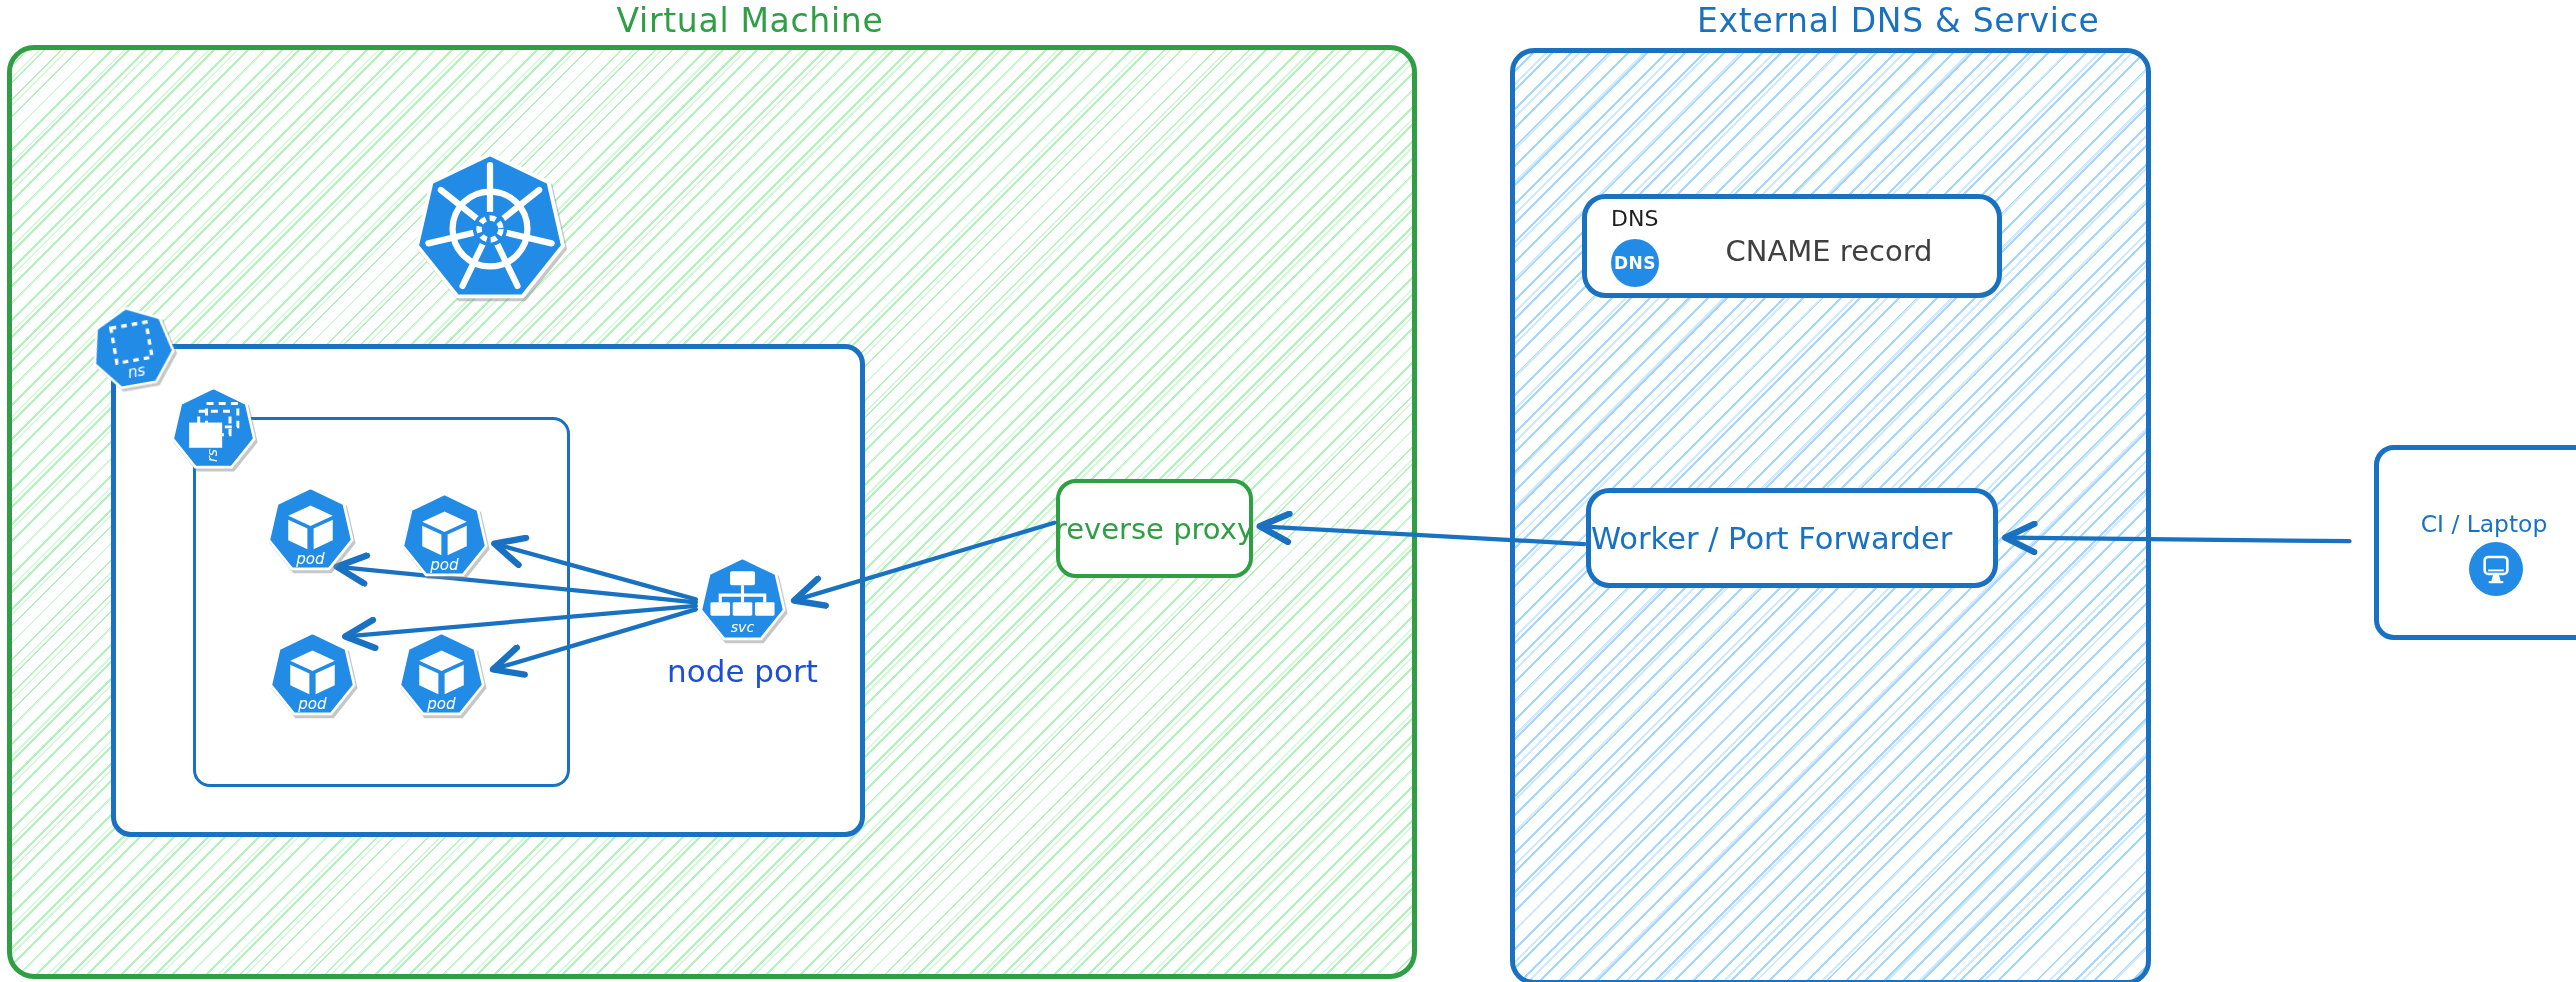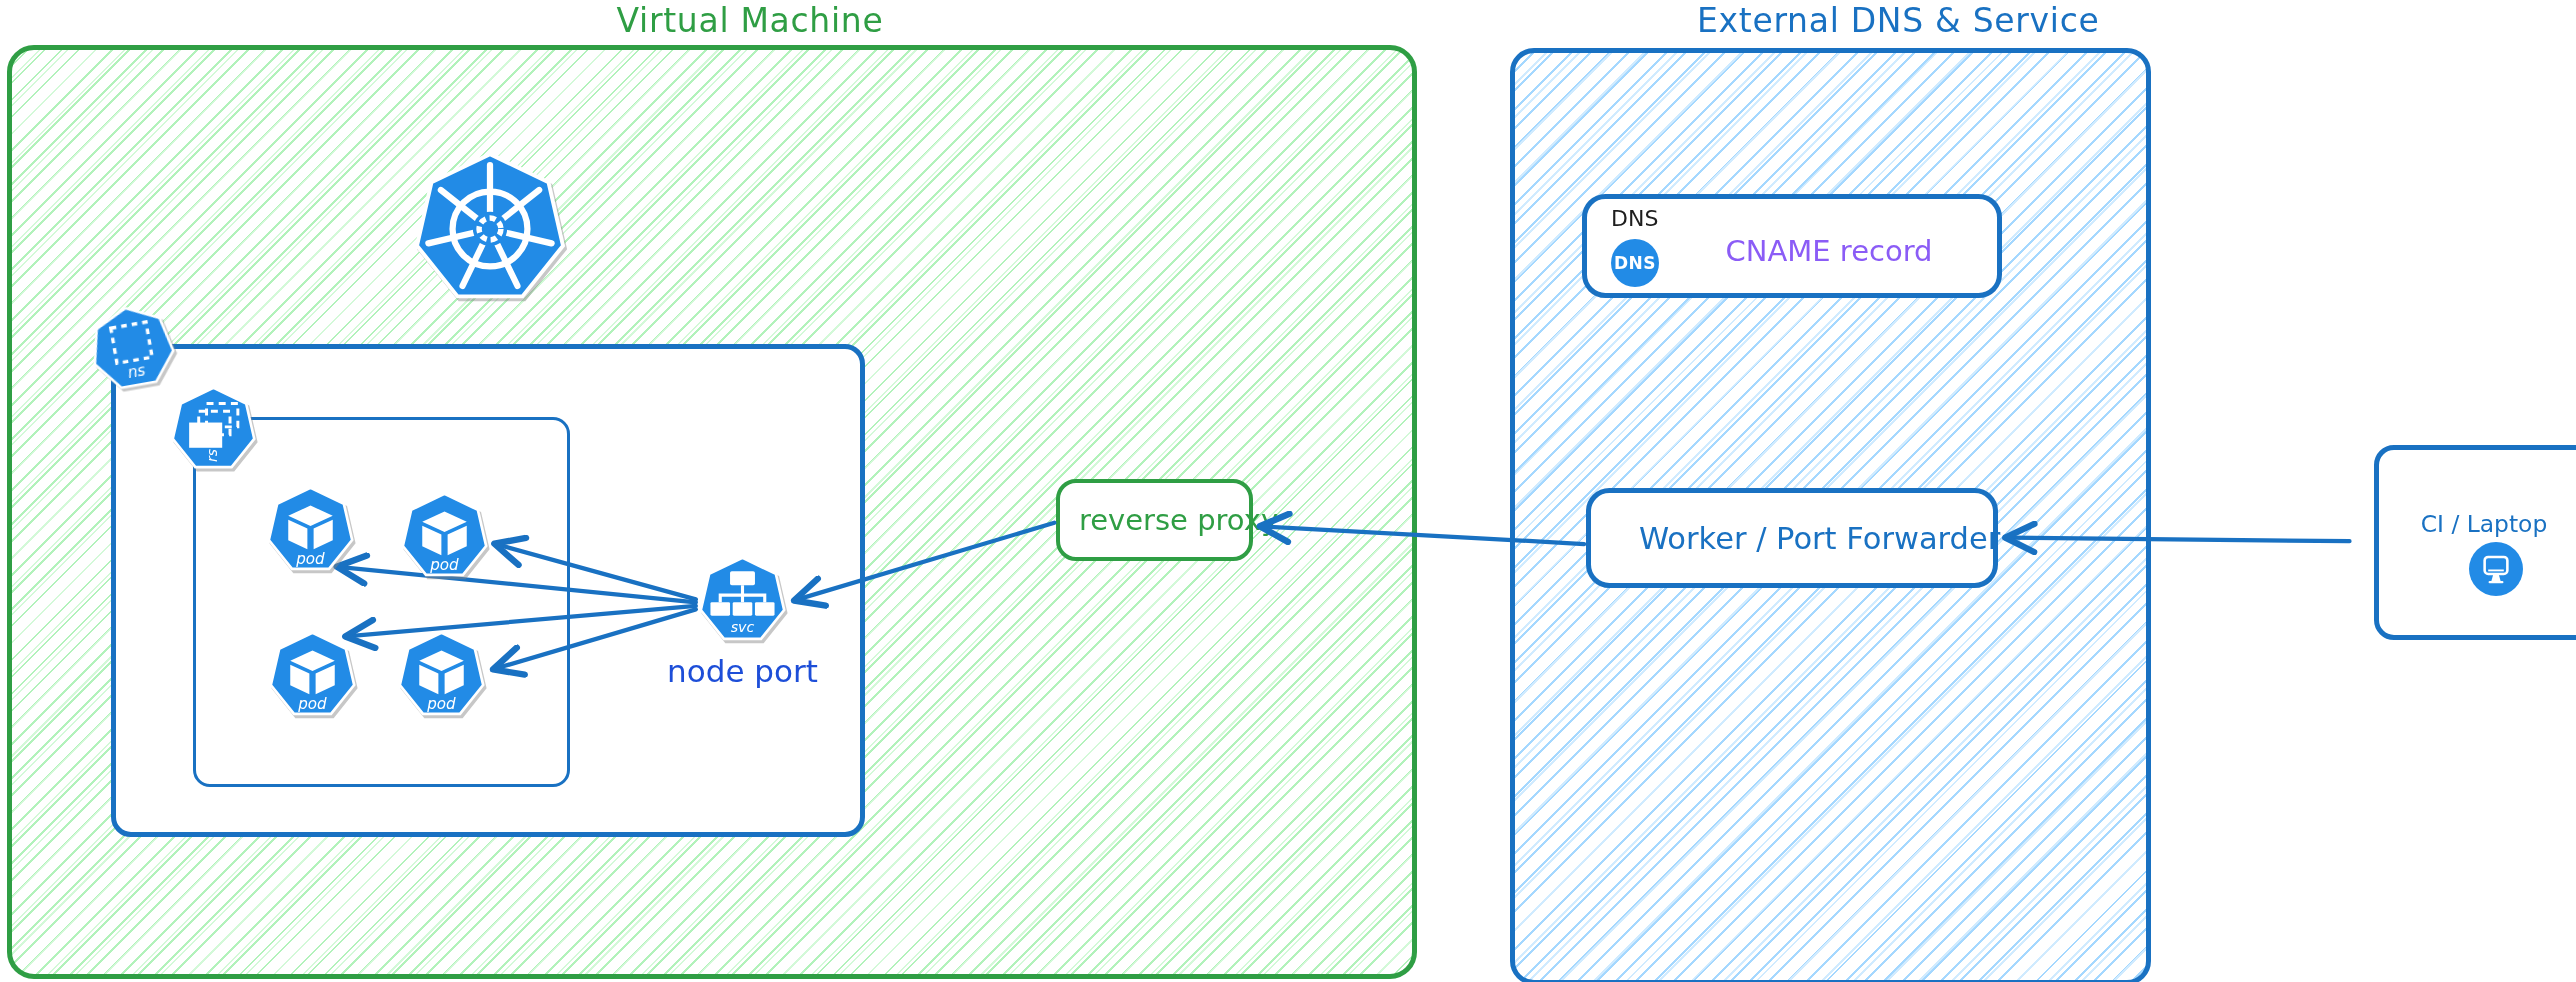--- a/index.html
+++ b/index.html
@@ -23,34 +23,34 @@
       repeating-linear-gradient(135deg, transparent 0 21px, #d0ebff 21px 23px),
       repeating-linear-gradient(135deg, transparent 0 11.4px, #a5d8ff 11.4px 13.5px);
   }
   .group-title{
     position:absolute;top:1.4px;z-index:2;text-align:center;
     font-size:33px;letter-spacing:0.7px;font-weight:400;white-space:nowrap;
   }
   .vm-title{left:608px;width:284px;color:#2f9e44;}
   .ext-title{left:1697px;width:298px;color:#1971c2;}
   
-  .white-box{position:absolute;background:#fff;z-index:2;box-sizing:border-box;padding-left:48px;}
+  .white-box{position:absolute;background:#fff;z-index:2;box-sizing:border-box;}
   .ns-box{left:111px;top:344px;width:754px;height:493px;border:5px solid #1971c2;border-radius:20px;}
   .rs-box{left:193px;top:417px;width:377px;height:370px;border:3.6px solid #1971c2;border-radius:17px;z-index:3;}
-  .rp-box{left:1056px;top:479px;width:197px;height:82px;border:4.3px solid #2f9e44;border-radius:20px;
+  .rp-box{left:1056px;top:479px;width:197px;height:99px;border:4.3px solid #2f9e44;border-radius:20px;
           display:flex;align-items:center;justify-content:center;}
   .rp-box .lbl{color:#2f9e44;font-size:29px;white-space:nowrap;}
   .dns-box{left:1582px;top:194px;width:420px;height:104px;border:5px solid #1971c2;border-radius:23.4px;}
   .dns-top-label{position:absolute;left:24px;top:7px;font-size:22px;color:#1e1e1e;font-weight:400;}
   .dns-badge{position:absolute;left:24px;top:40px;width:48px;height:48px;border-radius:50%;
              background:#228be6;display:flex;align-items:center;justify-content:center;
              color:#fff;font-size:17px;font-weight:bold;letter-spacing:0.4px;}
   .dns-record-label{position:absolute;left:107px;top:0;width:270px;height:104px;
              display:flex;align-items:center;justify-content:center;
-             color:#8b5cf6;font-size:29px;white-space:nowrap;}
+             color:#404040;font-size:29px;white-space:nowrap;}
   .worker-box{left:1586px;top:488px;width:412px;height:100px;border:5px solid #1971c2;border-radius:23.4px;
              display:flex;align-items:center;justify-content:flex-start;}
   .worker-box .lbl{color:#1971c2;font-size:30.5px;white-space:nowrap;}
   .ci-box{left:2349px;top:445px;width:220px;height:195px;border:5px solid #1971c2;border-radius:20px;margin-left:25px;}
   .ci-label{position:absolute;left:0;top:60px;width:100%;text-align:center;color:#1971c2;
             font-size:23.4px;white-space:nowrap;}
   .ci-monitor{position:absolute;left:90px;top:92px;width:54px;height:54px;}
   
   .node-port-caption{
     position:absolute;left:643px;top:653px;width:199px;z-index:5;text-align:center;

